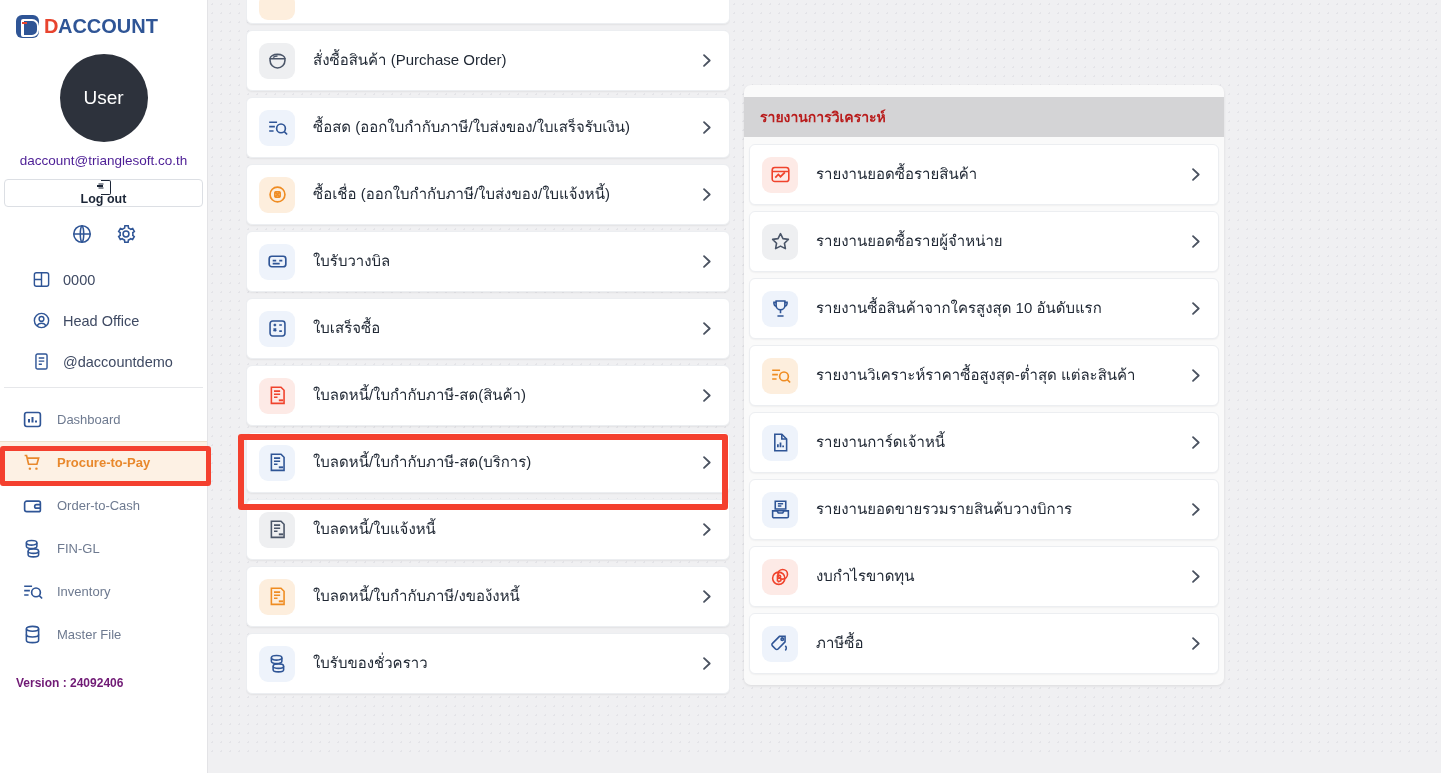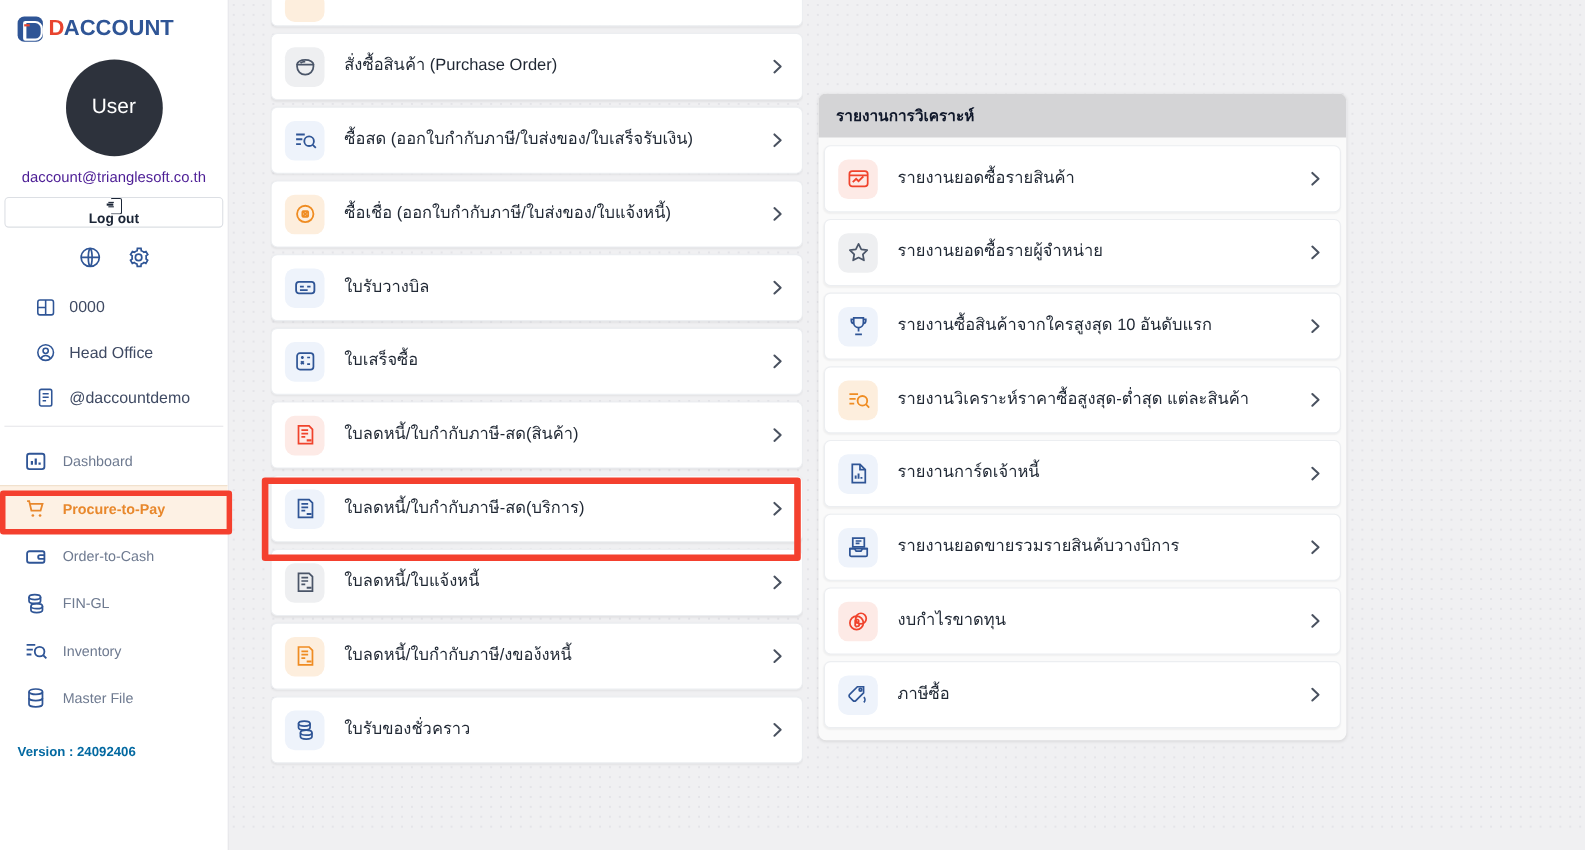--- a/index.html
+++ b/index.html
@@ -91,21 +91,21 @@
   .nav-item .ic { width: 21px; height: 21px; color:#2f5596; flex:0 0 21px; }
   .nav-item .ic svg { display:block; width:21px; height:21px; }
   .nav-item.active {
     background:#fdf1e4; color:#e8882c; font-weight:bold;
     border-top:1px solid #f0dfca; border-bottom:1px solid #f0dfca;
   }
   .nav-item.active .ic { color:#e8882c; }
 
   .version {
     position:absolute; left: 16px; top: 676px;
-    color:#0369a1; font-size: 12px; font-weight: bold;
+    color:#701a75; font-size: 12px; font-weight: bold;
   }
 
   
   .anno-sidebar {
     position:absolute; left: 0px; top: 446px;
     width: 211px; height: 40px;
     border: 5px solid #f4402e; border-radius: 3px;
     pointer-events:none; z-index: 40;
   }
 
@@ -127,23 +127,24 @@
   .col-right {
     position:absolute; left: 536px; top: 85px;
     width: 480px;
     background: #fafafa;
     border-radius: 7px;
     box-shadow: 0 1px 3px rgba(0,0,0,0.09);
     overflow: hidden;
     padding-bottom: 9px;
   }
   .panel-head {
-    background: #d4d4d6; color: #0f172a;
+    background: #d4d4d6; color: #b91c1c;
     font-size: 14px; font-weight: bold;
     padding: 9px 4px 9px 16px;
+    margin-top: 12px;
   }
 
   .row-card {
     background:#ffffff;
     border: 1px solid #eceef1;
     border-radius: 6px;
     margin: 0 5px 6px 5px;
     height: 61px;
     display:flex; align-items:center;
     padding: 0 14px 0 12px;

